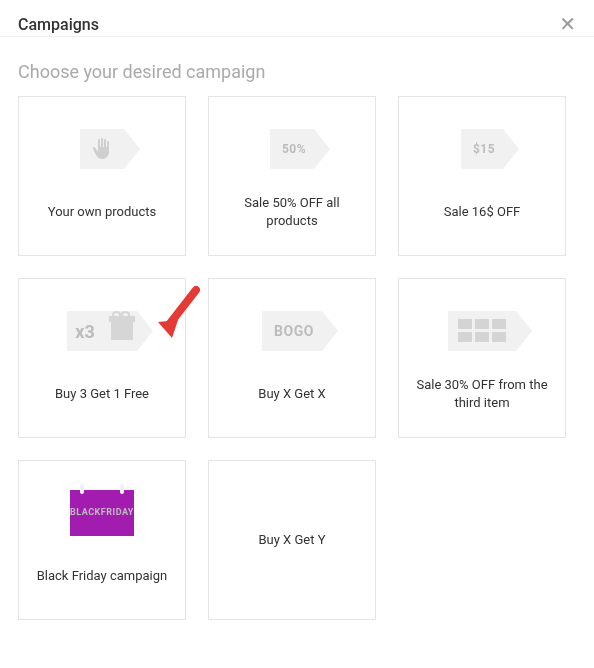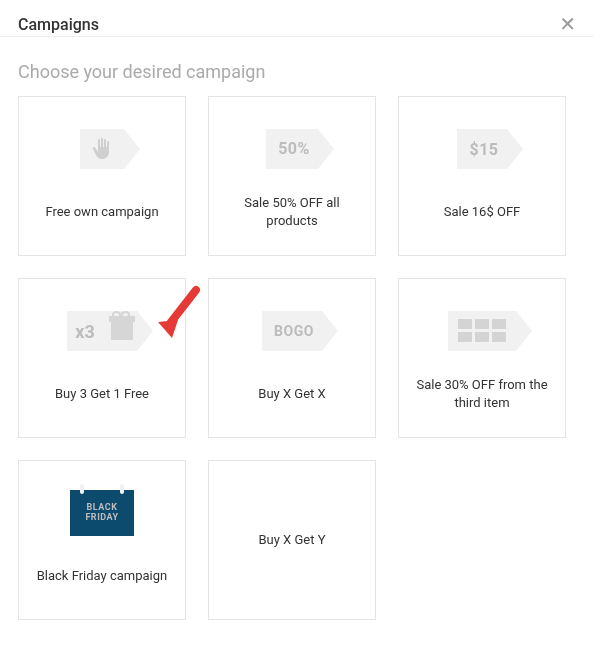--- a/index.html
+++ b/index.html
@@ -96,21 +96,21 @@
       display: flex;
       align-items: center;
       justify-content: center;
     }
     
 
     
     .tag-text {
       font-weight: 700;
       color: #bcbcbc;
-      font-size: 16px;
+      font-size: 12px;
       letter-spacing: 0.5px;
     }
 
     
     .x3-wrap {
       position: relative;
       display: flex;
       align-items: flex-end;
       gap: 16px;
       text-align: right;
@@ -171,24 +171,24 @@
       gap: 3px;
     }
     .grid-icon span {
       background: #d4d4d4;
     }
 
     
     .calendar {
       width: 64px;
       height: 46px;
-      background: #0c4a6e;
-      position: relative;
-      display: flex;
-      flex-direction: column;
+      background: #a21caf;
+      position: relative;
+      display: flex;
+      flex-direction: row;
       align-items: center;
       justify-content: center;
     }
     .calendar::before {
       content: "";
       position: absolute;
       top: -6px;
       left: 10px;
       width: 4px;
       height: 10px;
@@ -231,21 +231,21 @@
 <div class="grid">
 
   <div class="card">
     <div class="card-icon-wrap">
       <div class="price-tag">
         <svg class="hand-svg" viewBox="0 0 24 24" fill="#cfcfcf">
           <path d="M7,2 C7.5,2 8,2.5 8,3 L8,10 L9,10 L9,2 C9,1.5 9.5,1 10,1 C10.5,1 11,1.5 11,2 L11,10 L12,10 L12,3 C12,2.5 12.5,2 13,2 C13.5,2 14,2.5 14,3 L14,10 L15,10 L15,5 C15,4.5 15.5,4 16,4 C16.5,4 17,4.5 17,5 L17,15 C17,19 14,22 10,22 C7,22 5,20 4,18 L1,12 C0.5,11 1,10 2,10 C2.5,10 3,10.2 3.3,10.7 L6,15 L6,3 C6,2.5 6.5,2 7,2 Z"></path>
         </svg>
       </div>
     </div>
-    <div class="card-title">Free own campaign</div>
+    <div class="card-title">Your own products</div>
   </div>
 
   <div class="card">
     <div class="card-icon-wrap">
       <div class="price-tag">
         <span class="tag-text">50%</span>
       </div>
     </div>
     <div class="card-title">Sale 50% OFF all products</div>
   </div>

